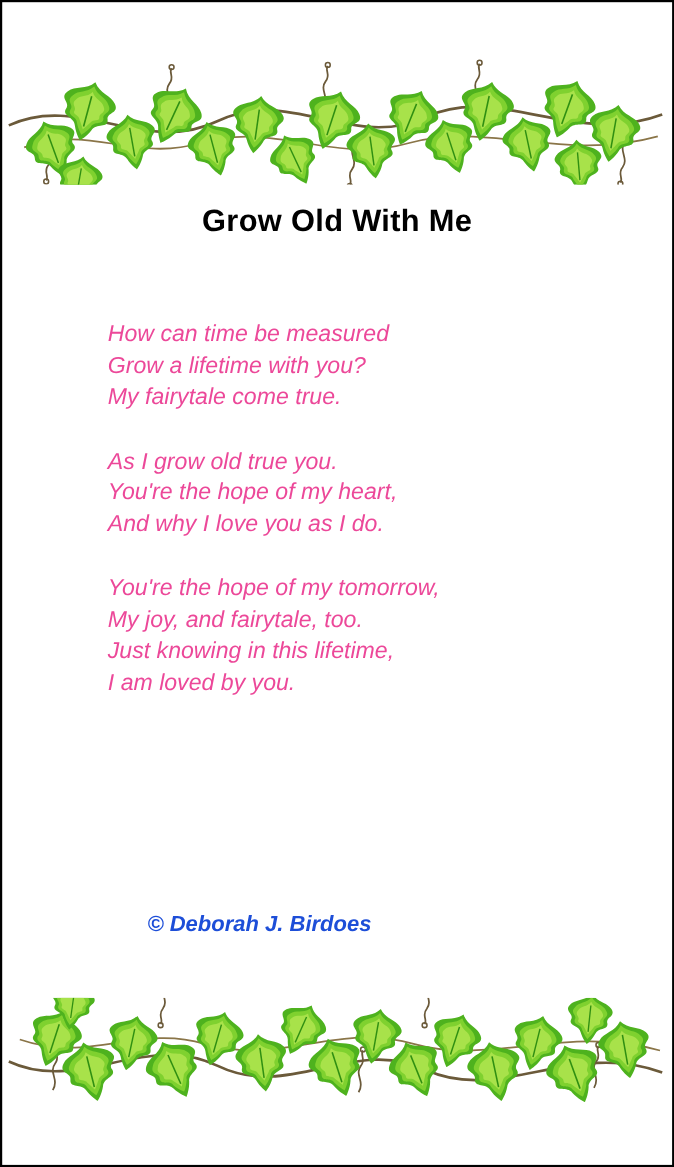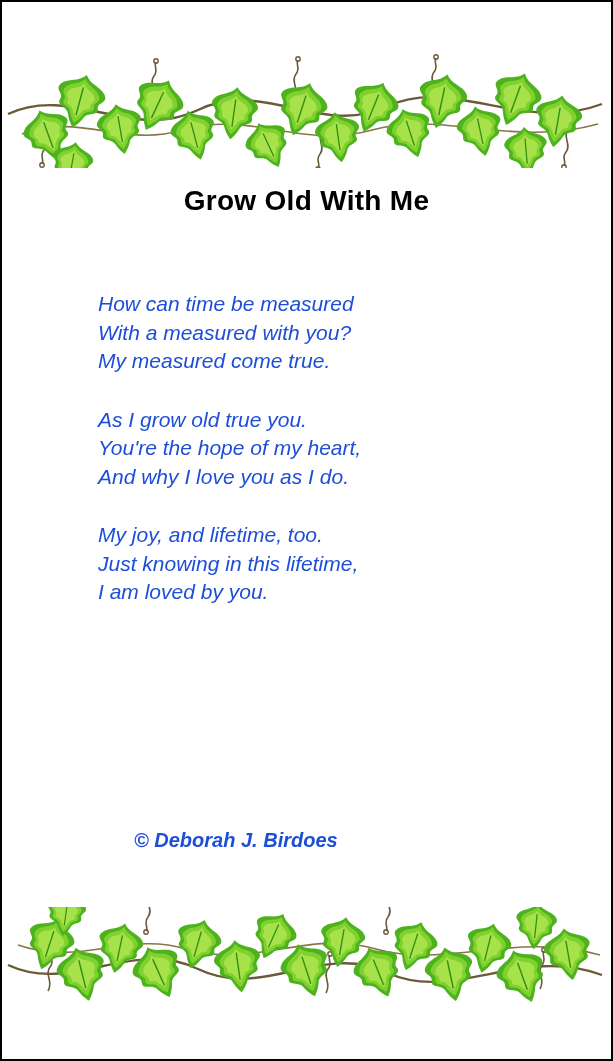--- a/index.html
+++ b/index.html
@@ -50,21 +50,21 @@
     width: 470px;
   }
   .stanza {
     margin: 0 0 30px 0;
   }
   .stanza:last-child { margin-bottom: 0; }
   .poem-line {
     font-size: 21px;
     font-style: italic;
     line-height: 28.5px;
-    color: #1d4ed8;
+    color: #ec4899;
     white-space: pre;
   }
 
   .credit {
     position: absolute;
     top: 827px;
     left: 132px;
     font-size: 20px;
     font-style: italic;
     font-weight: bold;
@@ -119,30 +119,31 @@
       <use href="#leaf" x="0" y="0" transform="translate(524,112) rotate(-5) scale(1.15)"></use>
       <use href="#leaf" x="0" y="0" transform="translate(556,82) rotate(10) scale(1.25)"></use>
     </svg>
   </div>
 
   <div class="poem-title">Grow Old With Me</div>
 
   <div class="poem-body">
     <div class="stanza">
       <div class="poem-line">How can time be measured</div>
-      <div class="poem-line">With a measured with you?</div>
-      <div class="poem-line">My measured come true.</div>
+      <div class="poem-line">Grow a lifetime with you?</div>
+      <div class="poem-line">My fairytale come true.</div>
     </div>
     <div class="stanza">
       <div class="poem-line">As I grow old true you.</div>
       <div class="poem-line">You're the hope of my heart,</div>
       <div class="poem-line">And why I love you as I do.</div>
     </div>
     <div class="stanza">
-      <div class="poem-line">My joy, and lifetime, too.</div>
+      <div class="poem-line">You're the hope of my tomorrow,</div>
+      <div class="poem-line">My joy, and fairytale, too.</div>
       <div class="poem-line">Just knowing in this lifetime,</div>
       <div class="poem-line">I am loved by you.</div>
     </div>
   </div>
 
   <div class="credit">© Deborah J. Birdoes</div>
 
   <div class="ivy-border ivy-bottom">
     <svg viewBox="0 0 609 130" width="609" height="130" xmlns="http://www.w3.org/2000/svg" aria-hidden="true">
       <defs>

